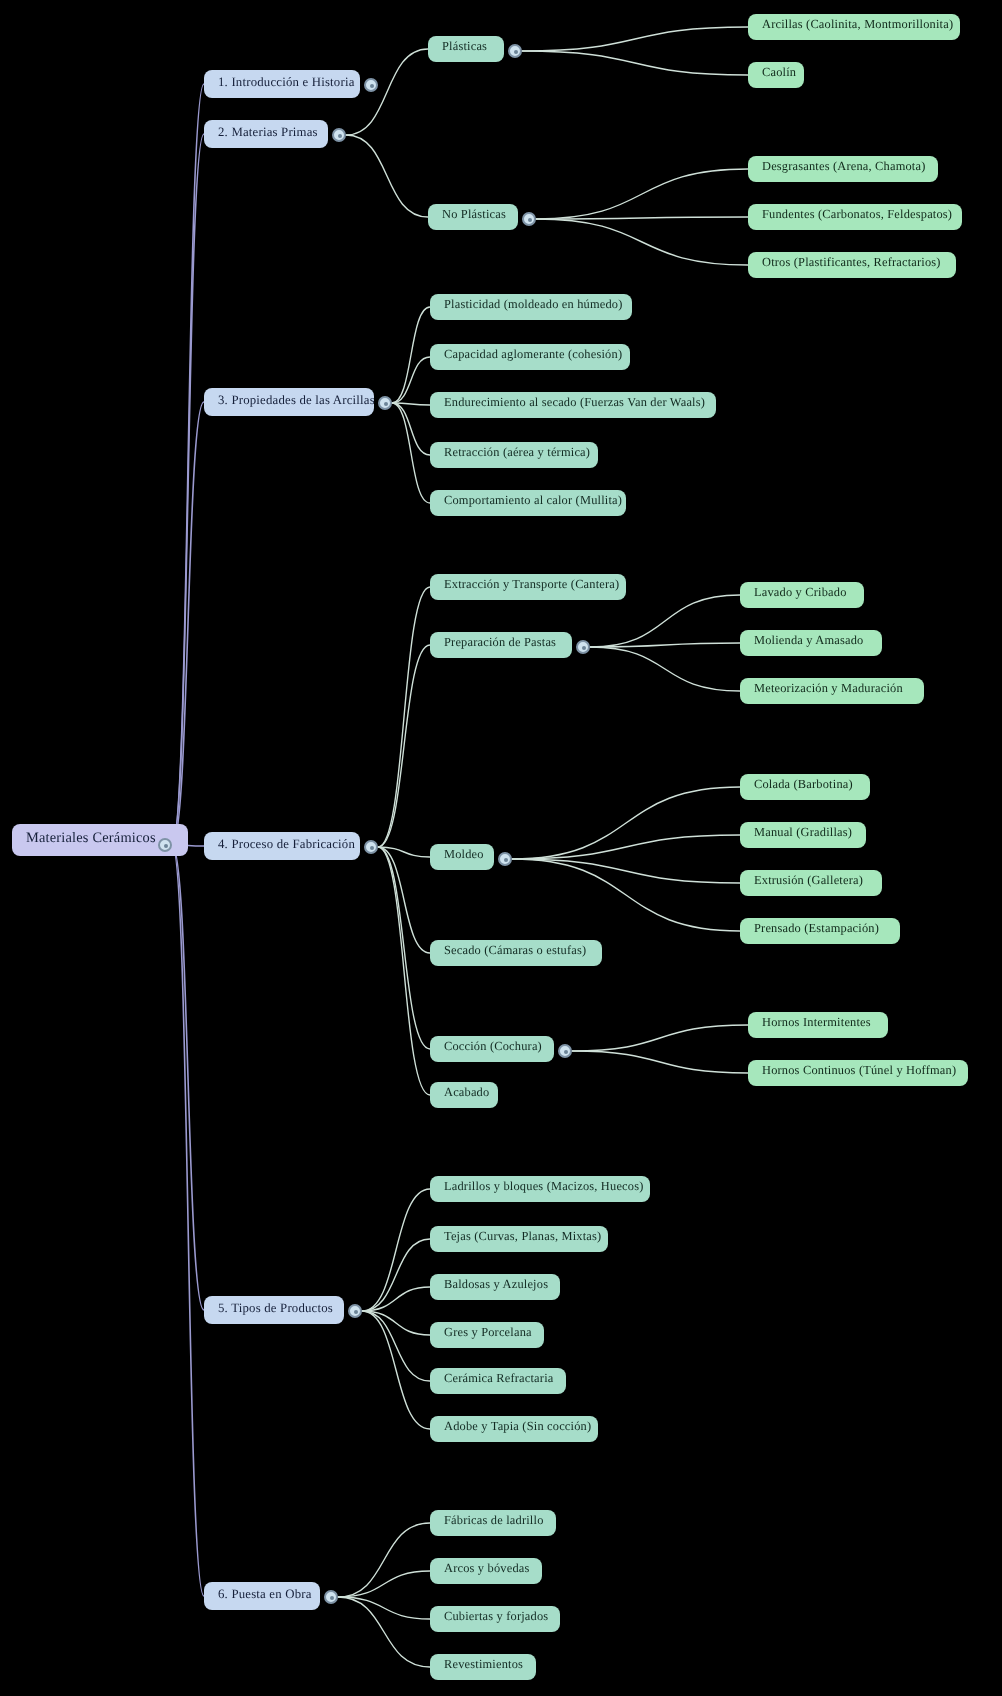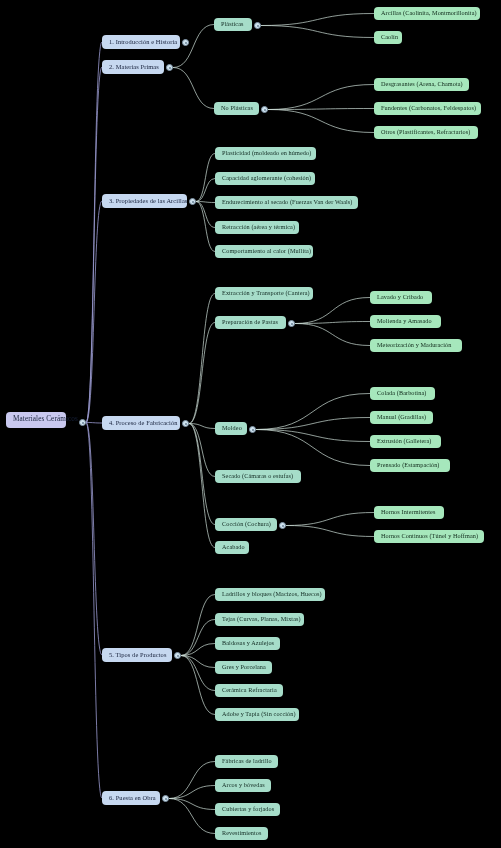--- a/index.html
+++ b/index.html
@@ -127,21 +127,21 @@
       <path d="M 181 655.5 C 199.7 655.5, 196.3 667.5, 215 667.5" fill="none" stroke="#cfe0d8" stroke-width="0.7"></path>
       <path d="M 181 655.5 C 199.7 655.5, 196.3 690.5, 215 690.5" fill="none" stroke="#cfe0d8" stroke-width="0.7"></path>
       <path d="M 181 655.5 C 199.7 655.5, 196.3 714.5, 215 714.5" fill="none" stroke="#cfe0d8" stroke-width="0.7"></path>
       <path d="M 86 422.5 C 94.8 422.5, 93.2 798, 102 798" fill="none" stroke="#9b9ad0" stroke-width="0.8"></path>
       <path d="M 169 798.5 C 194.3 798.5, 189.7 761.5, 215 761.5" fill="none" stroke="#cfe0d8" stroke-width="0.7"></path>
       <path d="M 169 798.5 C 194.3 798.5, 189.7 785.5, 215 785.5" fill="none" stroke="#cfe0d8" stroke-width="0.7"></path>
       <path d="M 169 798.5 C 194.3 798.5, 189.7 809.5, 215 809.5" fill="none" stroke="#cfe0d8" stroke-width="0.7"></path>
       <path d="M 169 798.5 C 194.3 798.5, 189.7 833.5, 215 833.5" fill="none" stroke="#cfe0d8" stroke-width="0.7"></path>
     </svg>
   <div id="node-layer">
-      <div class="node node-root" style="left: 6px; top: 412px; width: 60px;">
+      <div class="node node-root" style="left: 6px; top: 412px; width: 88px;">
         <span>Materiales Cerámicos</span>
       </div>
       <div class="toggle" style="left: 79px; top: 419px;"></div>
       <div class="node node-l1" style="left: 102px; top: 35px; width: 78px;">
         <span>1. Introducción e Historia</span>
       </div>
       <div class="toggle" style="left: 182px; top: 39px;"></div>
       <div class="node node-l1" style="left: 102px; top: 60px; width: 62px;">
         <span>2. Materias Primas</span>
       </div>

